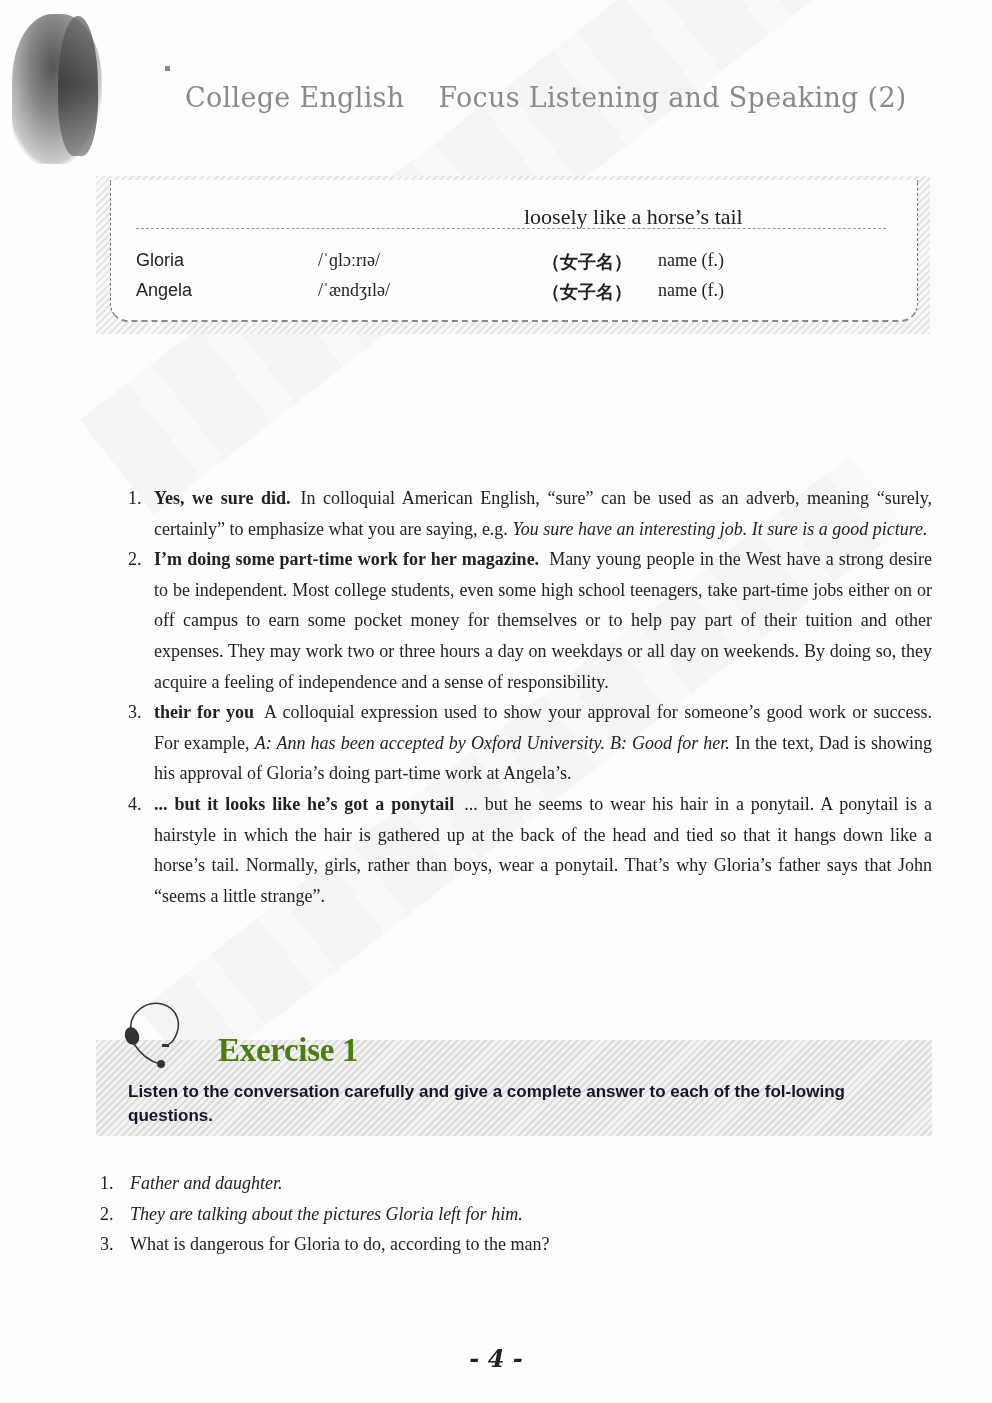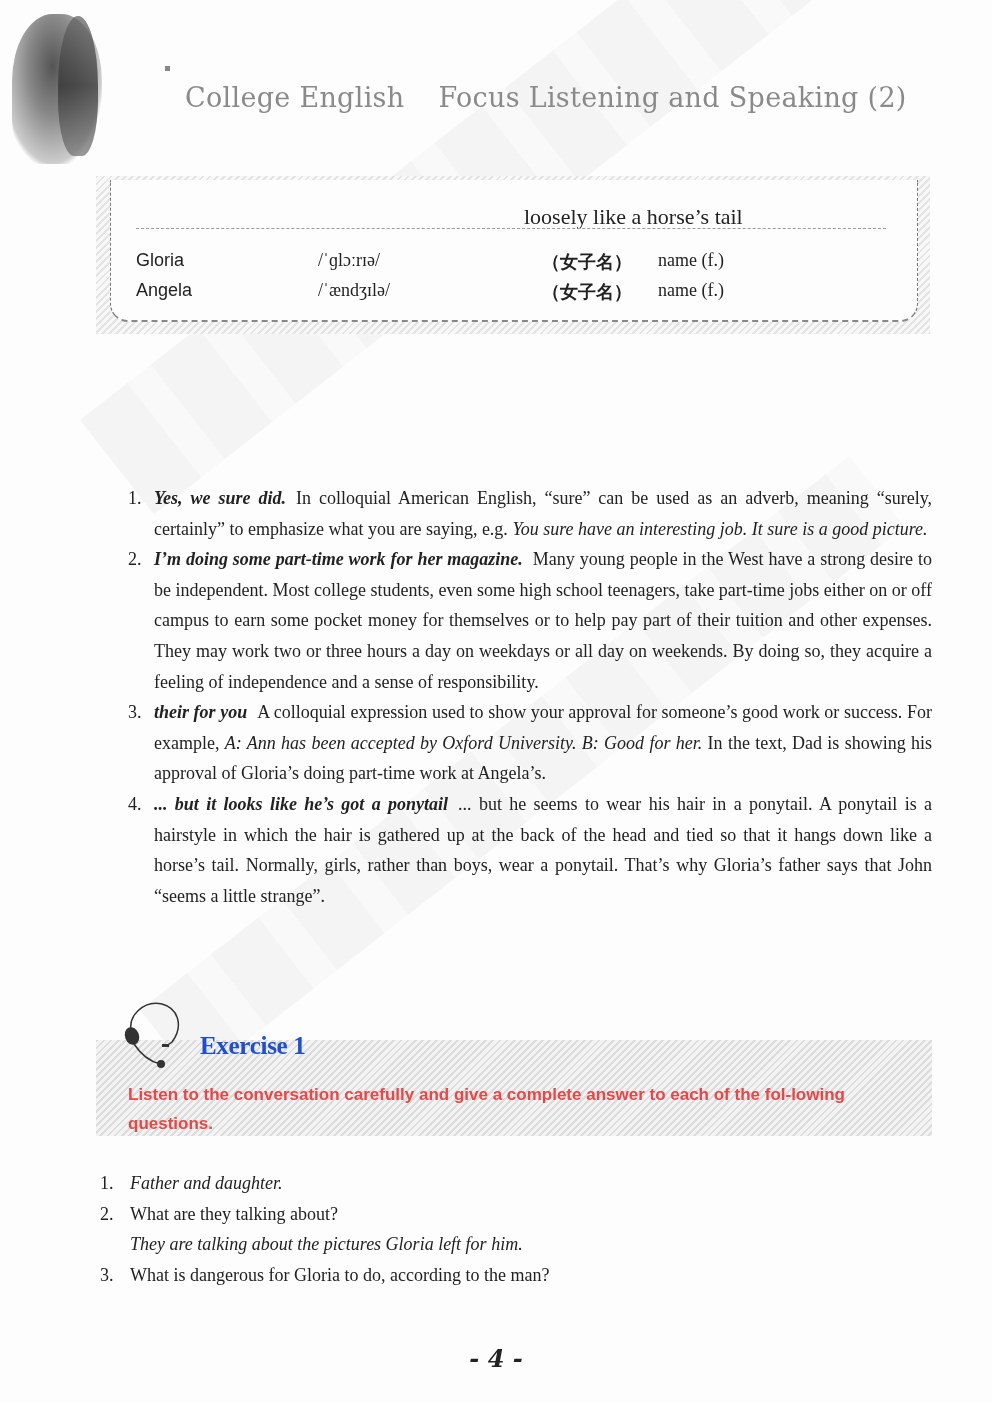--- a/index.html
+++ b/index.html
@@ -59,36 +59,36 @@
   
   .section-title {
     position: absolute; left: 92px; top: 404px; font-size: 30px; font-style: italic; font-weight: bold;
     font-family: "DejaVu Serif", serif; color: #111; letter-spacing: -0.5px;
   }
 
   
   .notes { position: absolute; left: 128px; top: 483px; width: 804px; font-size: 18px; line-height: 30.6px; }
   .note { position: relative; padding-left: 26px; text-align: justify; }
   .note .num { position: absolute; left: 0; top: 0; }
-  .note .term { font-weight: bold; font-style: italic; margin-right: 10px; }
+  .note .term { font-weight: bold; margin-right: 10px; }
   .note i { font-style: italic; }
 
   
   .ex-banner {
     position: absolute; left: 96px; top: 1040px; width: 836px; height: 96px;
     background: repeating-linear-gradient(135deg, #dcdcdc 0 2px, #f3f3f3 2px 5px);
   }
   .ex-icon { position: absolute; left: 118px; top: 998px; width: 80px; height: 70px; }
   .ex-title {
-    position: absolute; left: 200px; top: 1032px; font-size: 25px; font-weight: bold;
-    font-family: "Liberation Serif", serif; color: #1d4ed8; letter-spacing: -0.3px;
+    position: absolute; left: 218px; top: 1032px; font-size: 33px; font-weight: bold;
+    font-family: "Liberation Serif", serif; color: #4d7c0f; letter-spacing: -0.3px;
   }
   .ex-instr {
     position: absolute; left: 128px; top: 1080px; width: 790px; font-size: 17px; font-weight: bold;
-    font-family: "Liberation Sans", sans-serif; line-height: 29px; color: #ef4444;
+    font-family: "Liberation Sans", sans-serif; line-height: 24px; color: #0f172a;
   }
 
   
   .questions { position: absolute; left: 100px; top: 1168px; width: 800px; font-size: 18px; line-height: 30.5px; }
   .q { position: relative; padding-left: 30px; }
   .q .num { position: absolute; left: 0; }
   .q .ans { font-style: italic; }
 
   .page-num {
     position: absolute; left: 496px; top: 1344px; transform: translateX(-50%);
@@ -161,21 +161,20 @@
   <div class="ex-title">Exercise 1</div>
   <div class="ex-instr">Listen to the conversation carefully and give a complete answer to each of the fol-lowing questions.</div>
 
   <div class="questions">
     <div class="q">
       <span class="num">1.</span>
       <div class="ans">Father and daughter.</div>
     </div>
     <div class="q">
       <span class="num">2.</span>
-      <div>What are they talking about?</div>
       <div class="ans">They are talking about the pictures Gloria left for him.</div>
     </div>
     <div class="q">
       <span class="num">3.</span>
       <div>What is dangerous for Gloria to do, according to the man?</div>
     </div>
   </div>
 
   <div class="page-num">- 4 -</div>
 </div>

